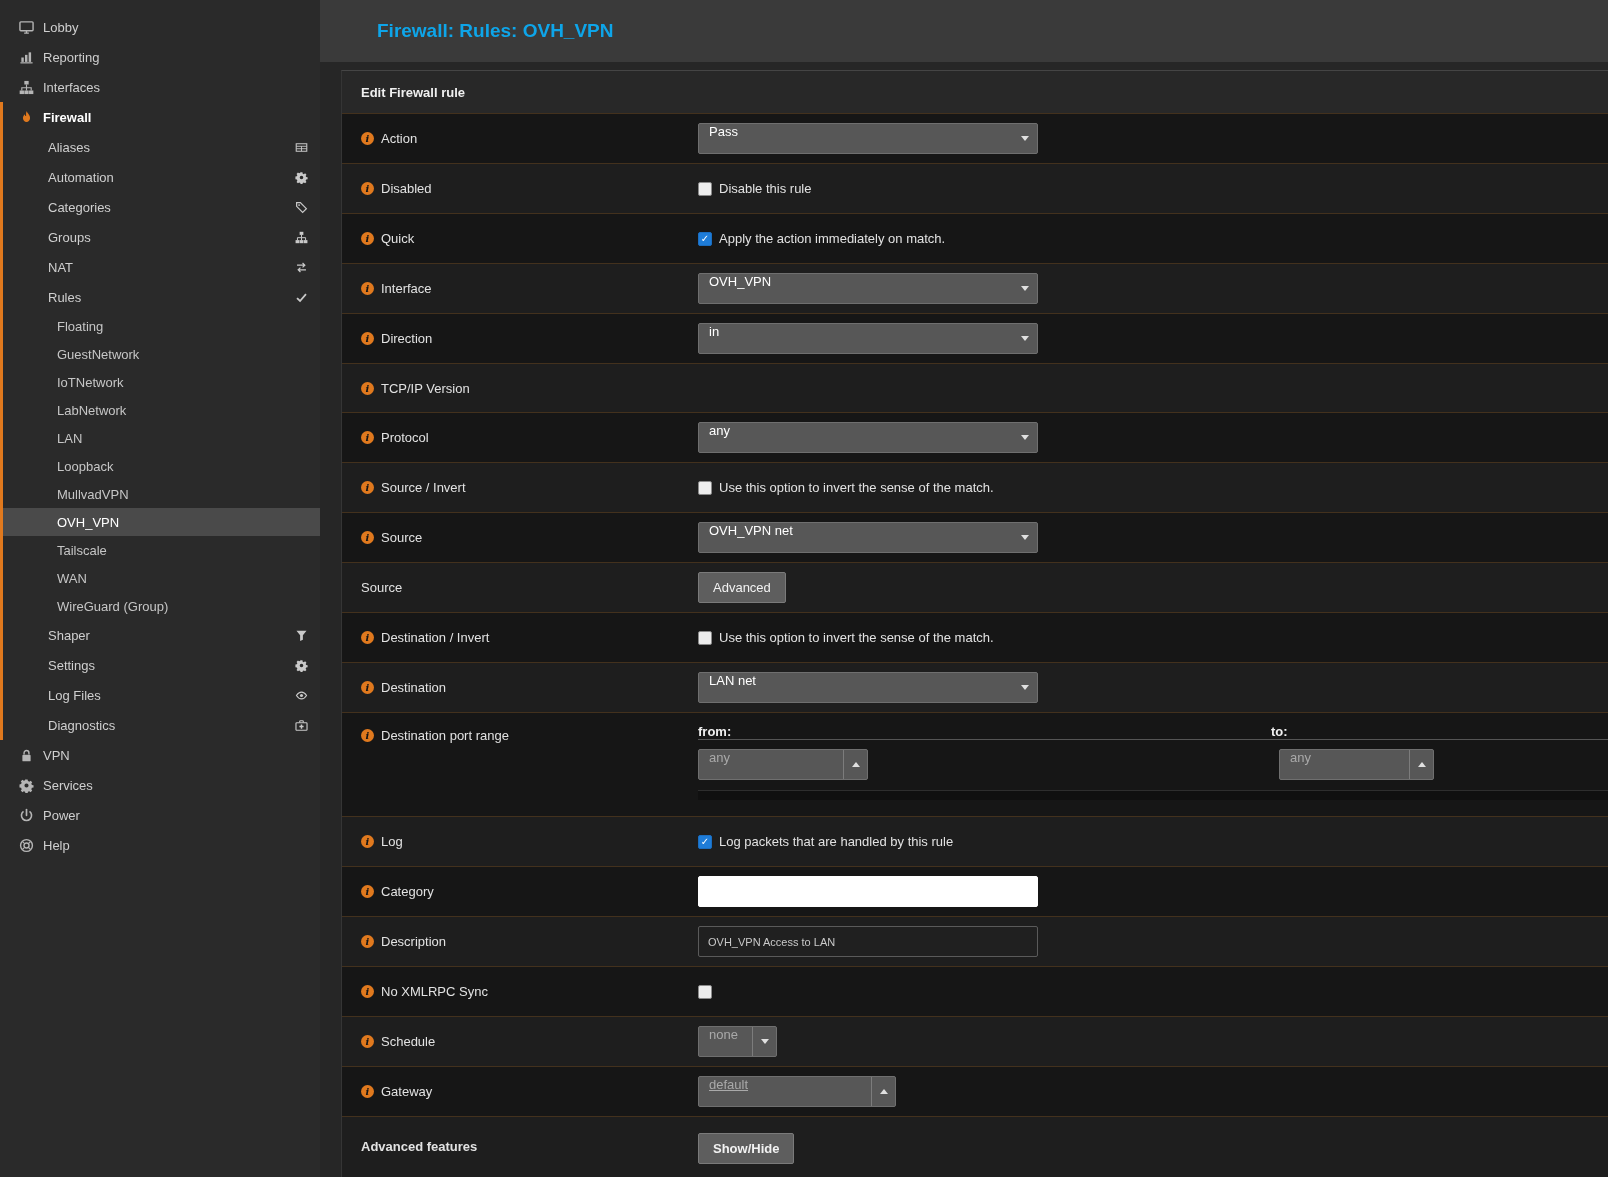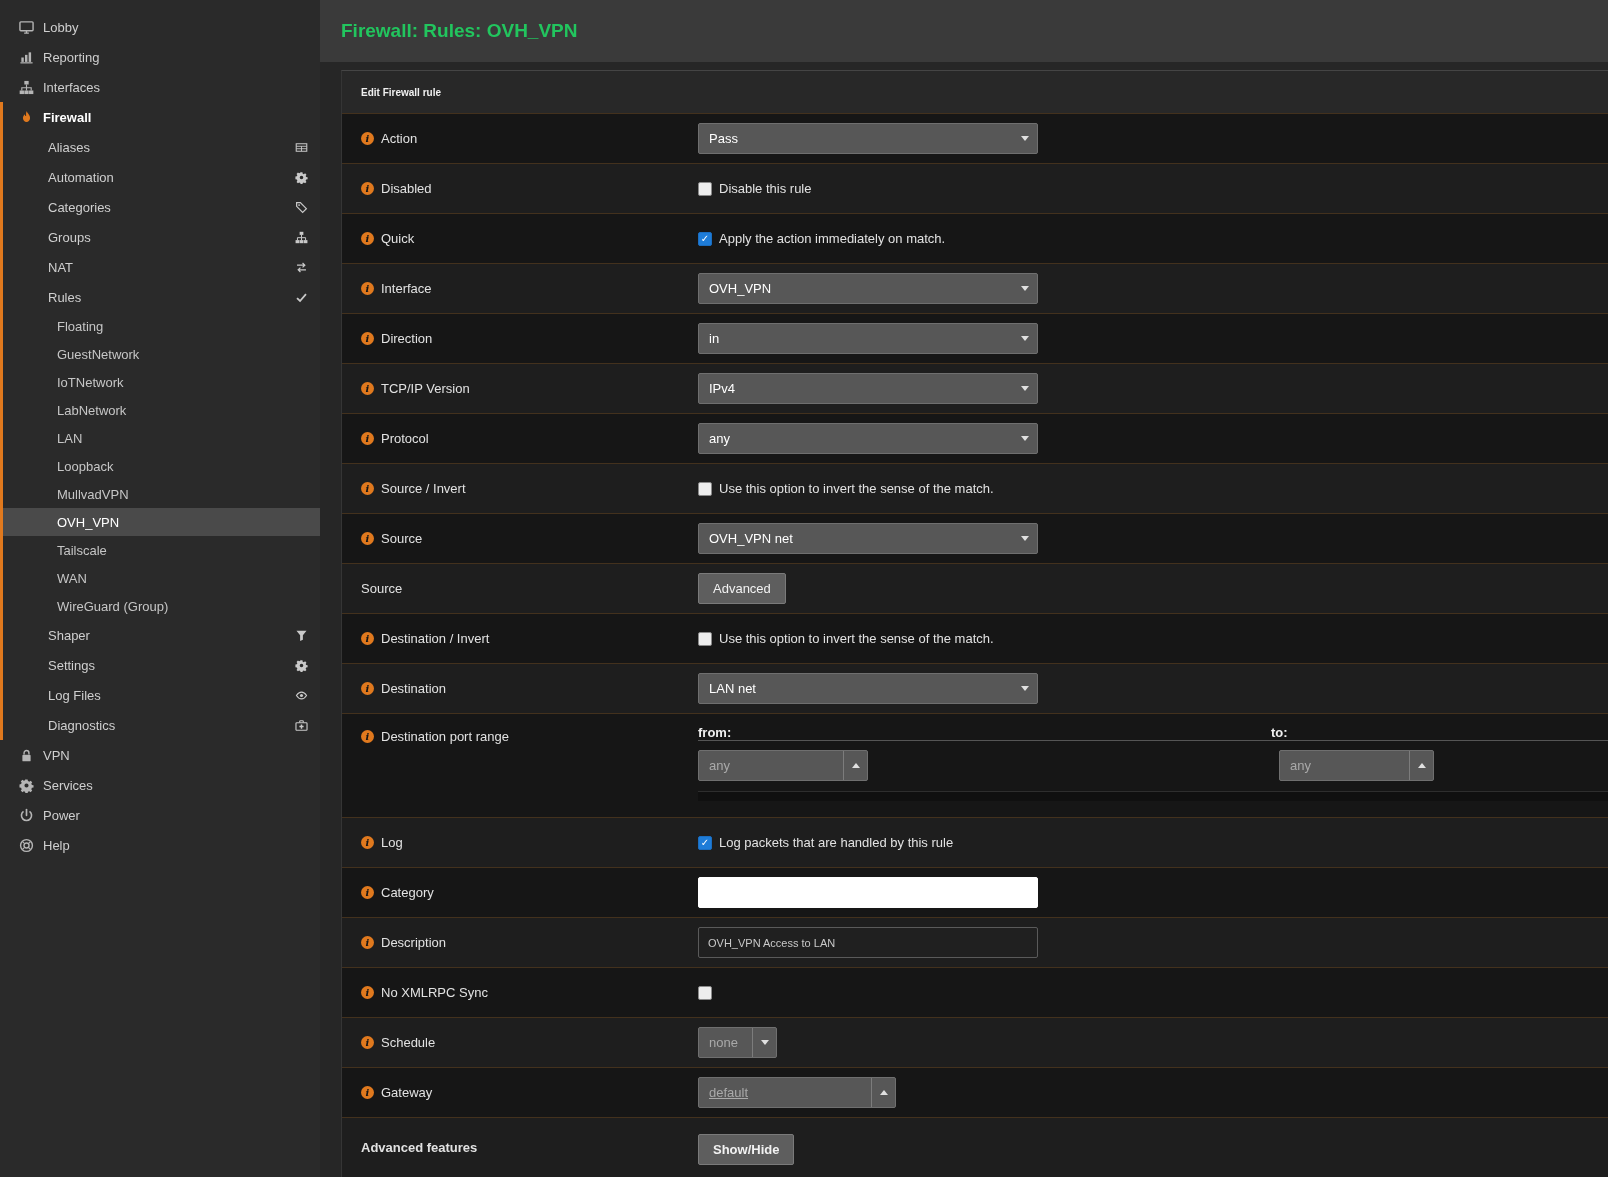--- a/index.html
+++ b/index.html
@@ -16,44 +16,44 @@
   .sb-item.stripe { border-left-color:#e0791e; }
   .sb-item.active { color:#ffffff; font-weight:bold; }
   .sb-item.active .sb-icon { color:#e0791e; }
   .sb-item.selected { background:#4a4a4a; color:#ffffff; }
   .sb-icon { width:17px; margin-right:8px; display:inline-flex; justify-content:center; color:#b5b5b5; flex:0 0 17px; }
   .sb-right { margin-left:auto; color:#c9c9c9; display:inline-flex; }
 
   
   .main { flex:1; display:flex; flex-direction:column; background:#262626; overflow:hidden; }
   .page-header { height:62px; background:#3a3a3a; display:flex; align-items:center; padding-left:21px; flex:0 0 62px; }
-  .page-header h1 { font-size:19px; font-weight:bold; color:#22c55e; }
+  .page-header h1 { font-size:19px; font-weight:bold; color:#0ea5e9;margin-left:36px; }
 
   .panel { margin:8px 0 0 21px; background:#181818; border-top:1px solid #454545; border-left:1px solid #353535; }
   .panel-header { height:43px; background:#282828; display:flex; align-items:center; padding-left:19px;
-                  color:#f0f0f0; font-size:10px; font-weight:bold; border-bottom:1px solid #43311d; }
+                  color:#f0f0f0; font-size:13px; font-weight:bold; border-bottom:1px solid #43311d; }
 
   .form-row { display:grid; grid-template-columns:356px 1fr; min-height:49px; align-items:center;
               border-bottom:1px solid #43311d; }
   .form-row.odd  { background:#161616; }
   .form-row.even { background:#1e1e1e; }
   .form-row.tall { align-items:start; min-height:104px; }
   .form-row.tall .row-label { padding-top:15px; }
   .form-row.last { min-height:78px; border-bottom:none; align-items:start; }
   .form-row.last .row-label { padding-top:22px; }
   .form-row.last .row-control { padding-top:16px; }
 
   .row-label { display:flex; align-items:center; gap:7px; padding-left:19px; color:#e2e2e2; font-size:13px; }
   .row-label.bold .label-text { font-weight:bold; }
   .info { flex:0 0 13px; width:13px; height:13px; border-radius:50%; background:#e0791e; color:#141414;
           font:italic bold 10px/13px "DejaVu Serif",serif; text-align:center; cursor:pointer; }
   .row-control { display:flex; align-items:center; min-height:49px; padding:9px 0; width:100%; }
 
   .select { position:relative; height:31px; background:#575757; border:1px solid #6f6f6f; border-radius:2px;
-            color:#fff; font-size:13px; display:flex; align-items:center; padding:0 30px 0 10px; cursor:pointer; }
+            color:#fff; font-size:13px; display:flex; padding:0 30px 0 10px; cursor:pointer; }
   .select.muted { color:#a9a9a9; }
   .select .car { position:absolute; right:0; top:0; bottom:0; width:24px; display:flex; align-items:center; justify-content:center; }
   .select.div .car { border-left:1px solid #7c7c7c; }
   .caret-d { width:0; height:0; border-left:4.5px solid transparent; border-right:4.5px solid transparent; border-top:5px solid #e0e0e0; }
   .caret-u { width:0; height:0; border-left:4.5px solid transparent; border-right:4.5px solid transparent; border-bottom:5px solid #e0e0e0; }
 
   .checkbox { width:14px; height:14px; background:#ededed; border:1px solid #8a8a8a; border-radius:2px;
               display:inline-flex; align-items:center; justify-content:center; cursor:pointer;
               color:#fff; font-size:10px; font-weight:bold; line-height:12px; flex:0 0 14px; }
   .checkbox.checked { background:#1e7cd8; border-color:#1a6dc0; }
@@ -352,28 +352,20 @@
                 <span class="car">
                   <span class="caret-d"></span>
                 </span>
               </div>
             </div>
           </div>
           <div class="form-row even">
             <div class="row-label">
               <span class="info">i</span>
               <span class="label-text">TCP/IP Version</span>
-            </div>
-            <div class="row-control">
-              <div class="select" style="width: 340px;">
-                <span class="sel-val">IPv4</span>
-                <span class="car">
-                  <span class="caret-d"></span>
-                </span>
-              </div>
             </div>
           </div>
           <div class="form-row odd">
             <div class="row-label">
               <span class="info">i</span>
               <span class="label-text">Protocol</span>
             </div>
             <div class="row-control">
               <div class="select" style="width: 340px;">
                 <span class="sel-val">any</span>

